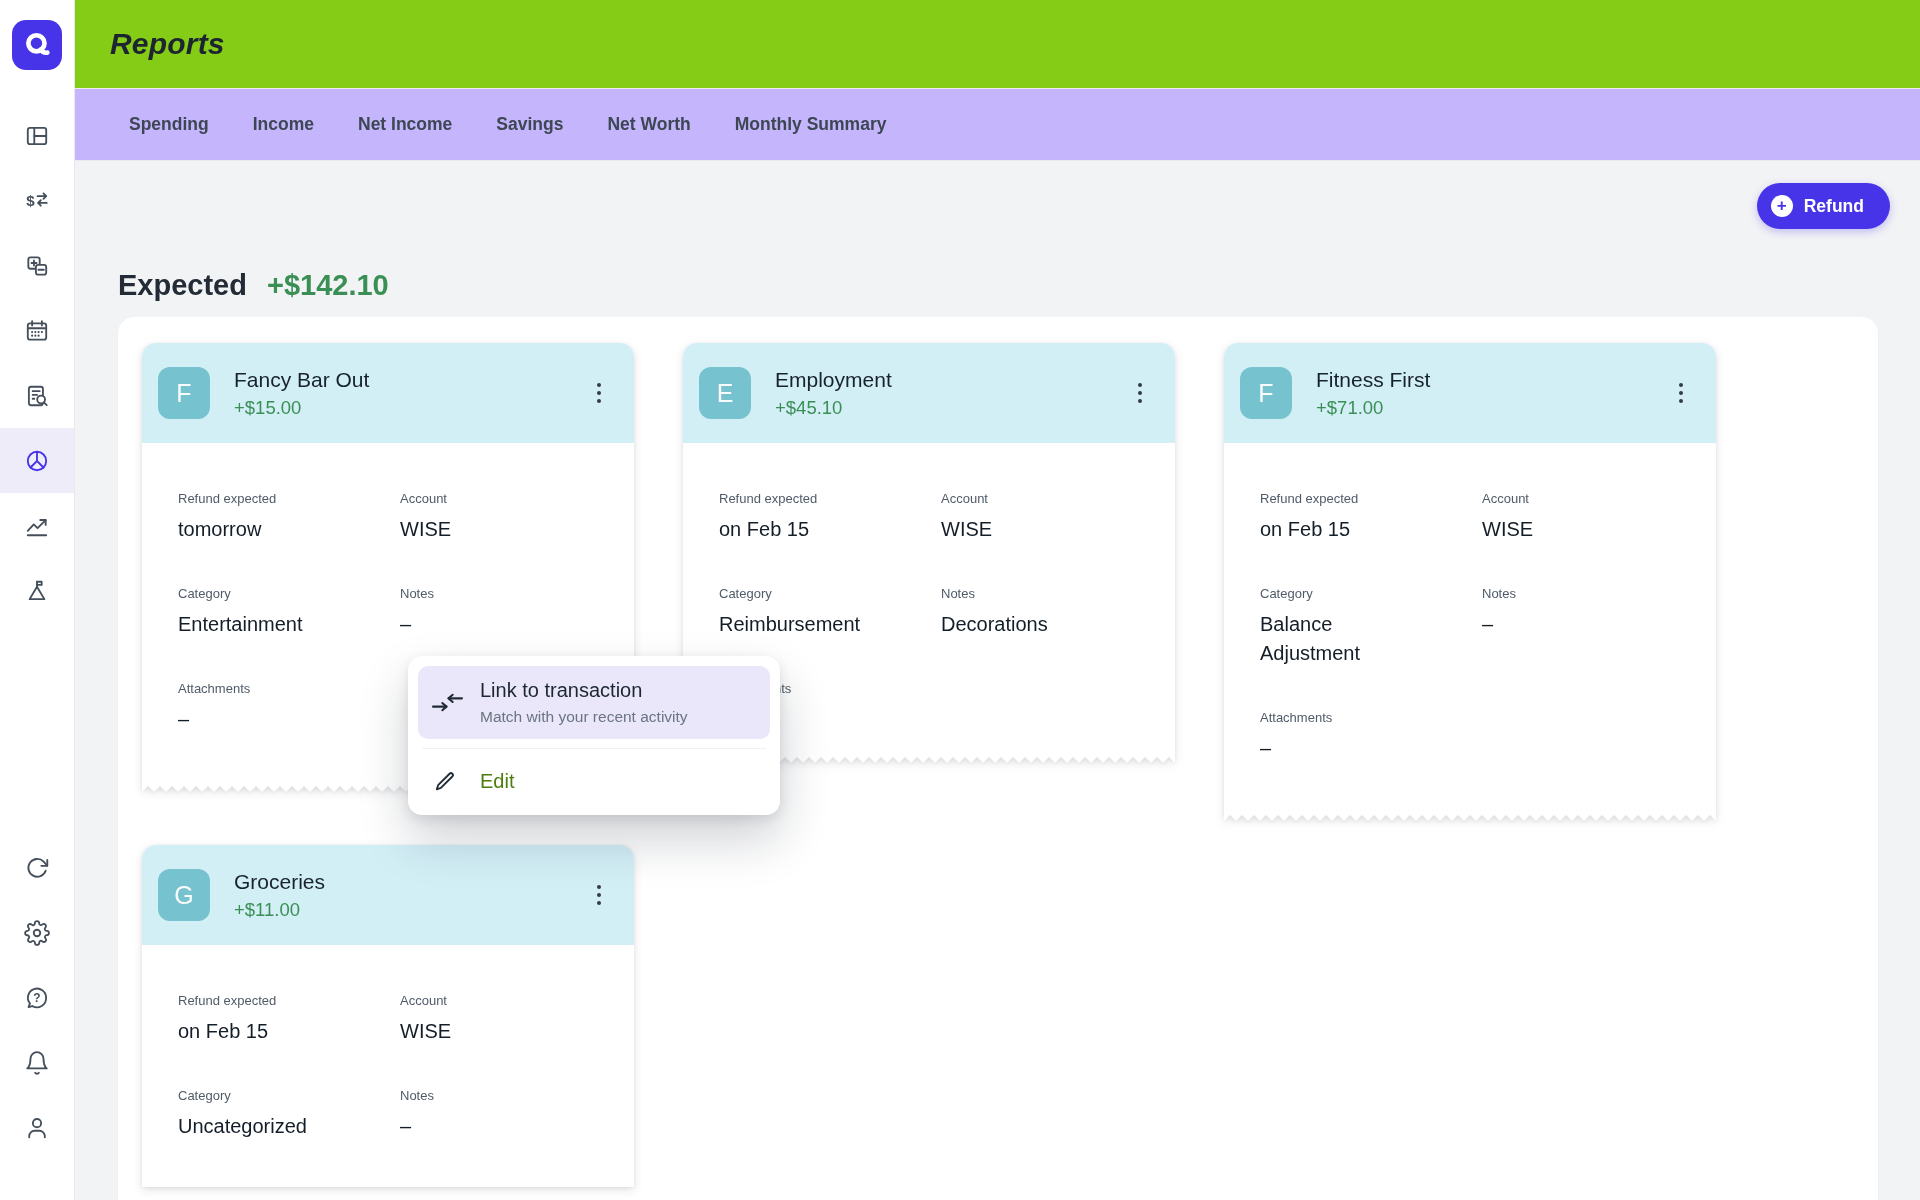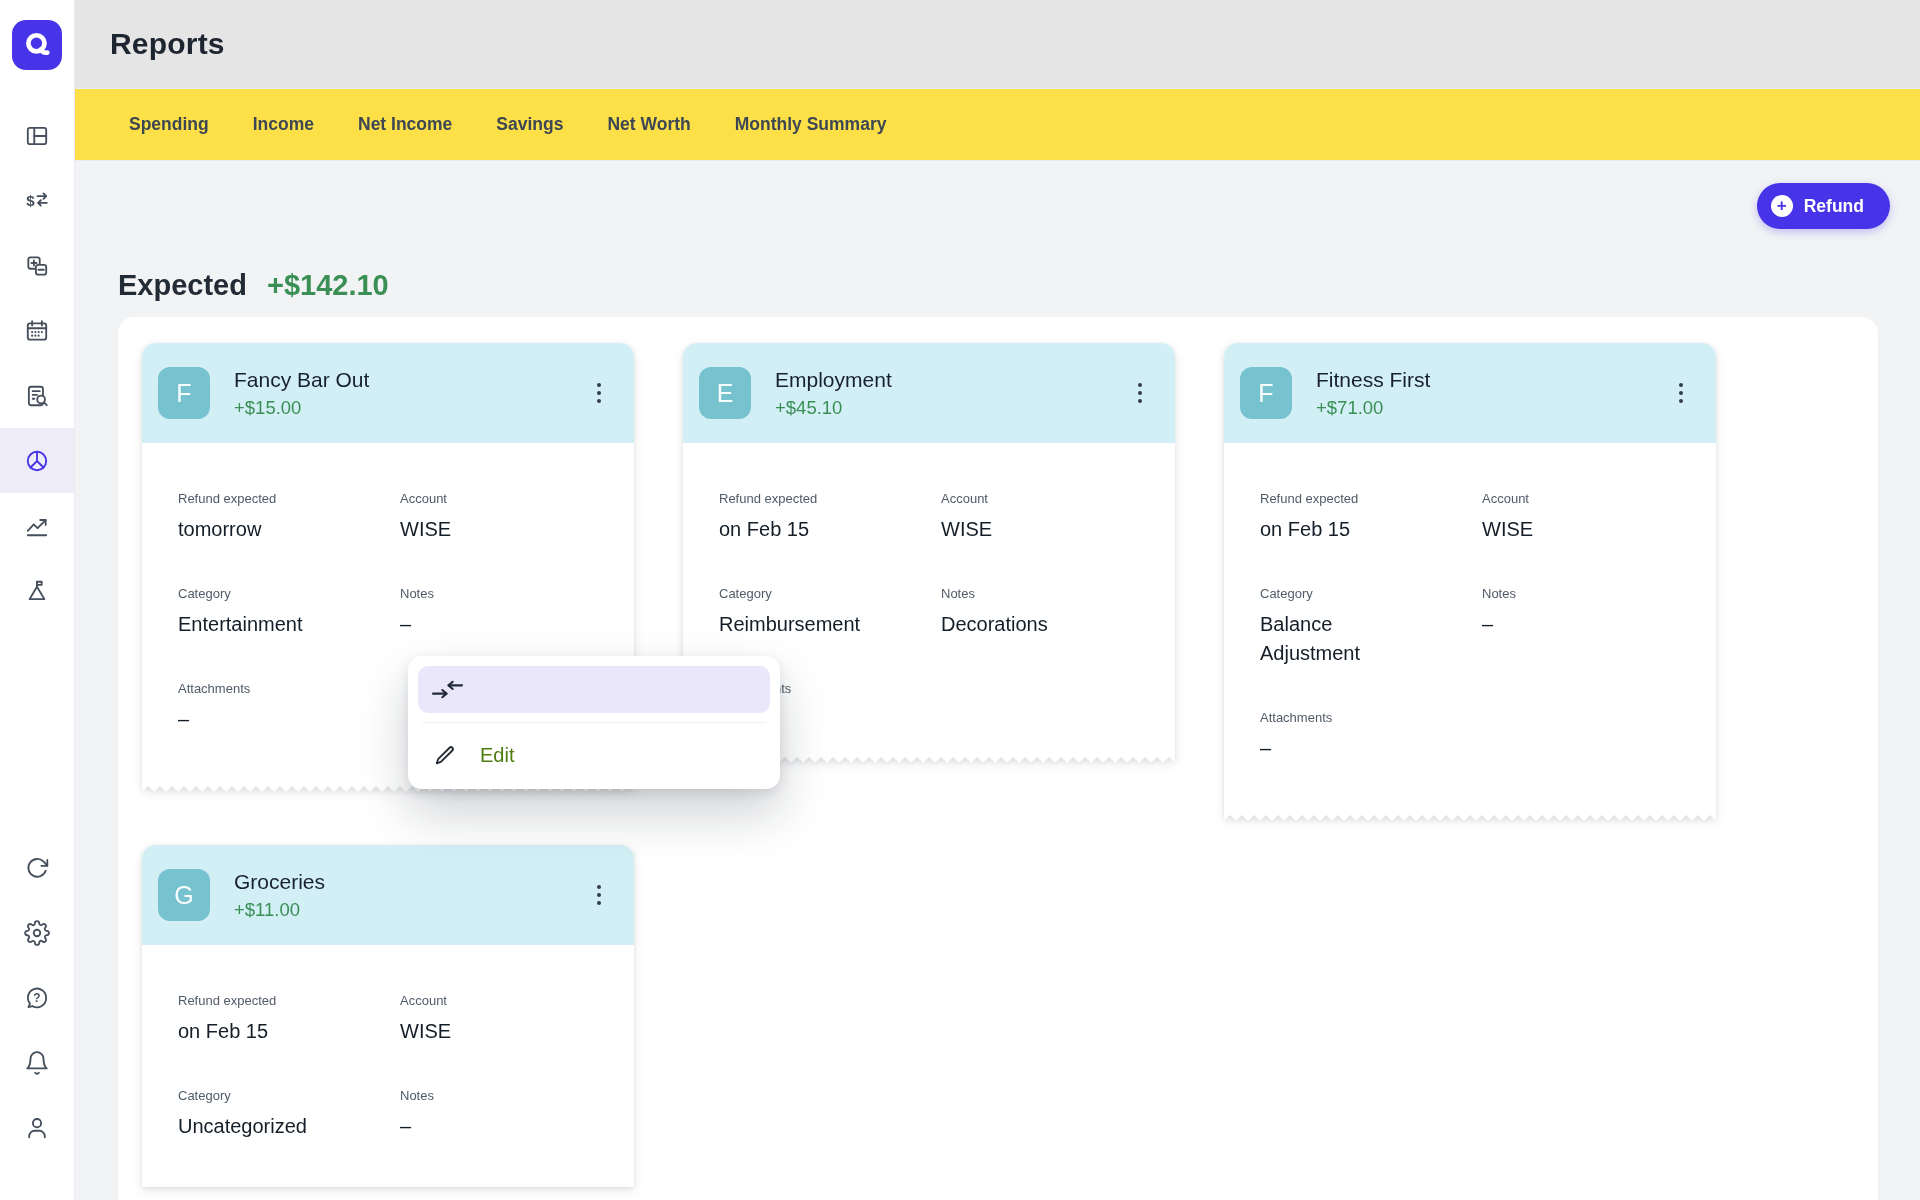--- a/index.html
+++ b/index.html
@@ -18,23 +18,23 @@
   .nav{margin-top:33px; width:100%; display:flex; flex-direction:column;}
   .nav.bottom{margin-top:auto; margin-bottom:40px;}
   .nav-item{height:65px; width:100%; display:flex; align-items:center; justify-content:center; cursor:pointer;}
   .nav-item svg{stroke:#454f5b; fill:none; stroke-width:1.7; stroke-linecap:round; stroke-linejoin:round;}
   .nav-item svg .fillme{fill:#454f5b; stroke:none;}
   .nav-item.active{background:#eeecf9;}
   .nav-item.active svg{stroke:var(--accent);}
 
   
   .main{margin-left:75px;}
-  .titlebar{height:89px; background:#e5e5e5; border-bottom:1px solid #ecedf0; display:flex; align-items:center; padding-left:35px;}
+  .titlebar{height:89px; background:#84cc16; border-bottom:1px solid #ecedf0; display:flex; align-items:center; padding-left:35px;font-style:italic;}
   .page-title{font-size:30px; font-weight:700; color:#1d2530; letter-spacing:.2px;}
-  .tabsbar{height:72px; background:#fde047; display:flex; padding-left:32px; border-bottom:1px solid #e9ebee;}
+  .tabsbar{height:72px; background:#c4b5fd; display:flex; padding-left:32px; border-bottom:1px solid #e9ebee;}
   .tab{padding:0 22px; display:flex; align-items:center; font-size:17.5px; font-weight:700; color:#3d4754;
        position:relative; cursor:pointer; white-space:nowrap;}
   .tab.active{color:var(--accent);}
   .tab.active::after{content:""; position:absolute; left:0; right:0; bottom:-1px; height:3px;
        background:var(--accent); border-radius:2px;}
 
   
   .content{position:relative; background:var(--pageBg); height:1039px; overflow:hidden;}
   .btn-row{display:flex; justify-content:flex-end; padding:22px 30px 0;}
   .refund-btn{display:flex; align-items:center; gap:11px; background:var(--accent); color:#fff; border:none;
@@ -410,20 +410,24 @@
     </div>
 
     <div class="context-menu">
       <div class="menu-item-featured">
         <svg width="31" height="21" viewBox="0 0 30 20">
           <path d="M29 6H16"></path>
             <polyline points="20 2.5 16 6 20 9.5"></polyline>
           <path d="M1 14h13"></path>
             <polyline points="10 10.5 14 14 10 17.5"></polyline>
         </svg>
+        <div>
+          <div class="mi-title">Link to transaction</div>
+          <div class="mi-sub">Match with your recent activity</div>
+        </div>
       </div>
       <div class="menu-divider"></div>
       <div class="menu-item">
         <svg width="22" height="22" viewBox="0 0 24 24">
           <path d="M17 3a2.12 2.12 0 0 1 3 3L7.5 18.5 3 20l1.5-4.5L17 3z"></path>
         </svg>
         <span>Edit</span>
       </div>
     </div>
 

